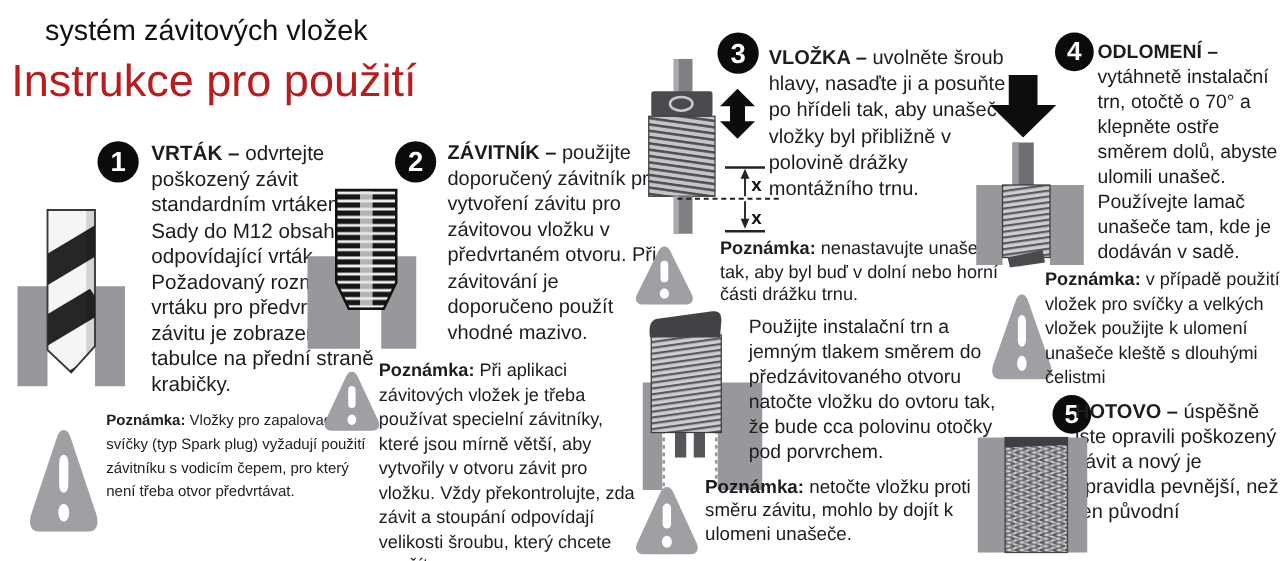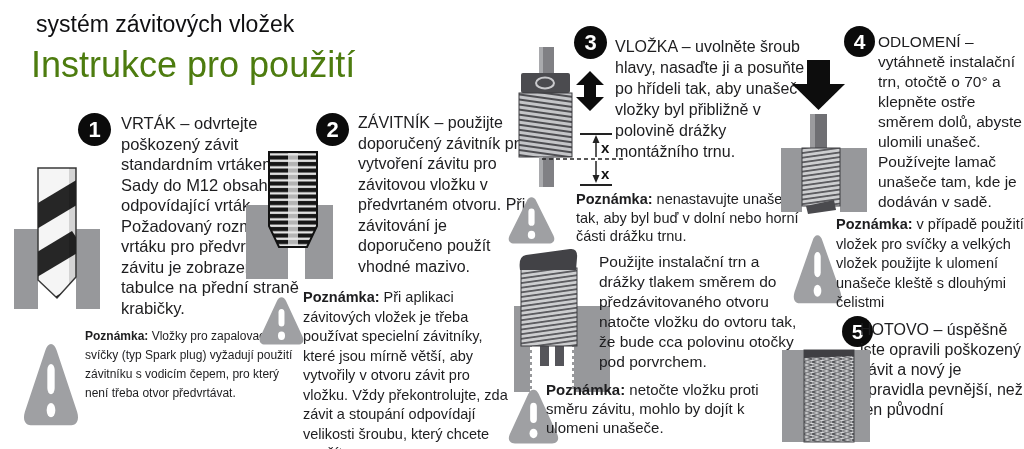--- a/index.html
+++ b/index.html
@@ -1,26 +1,26 @@
 <!DOCTYPE html>
 <html><head>
 <meta charset="utf-8">
 <style>
   html,body{margin:0;padding:0;background:#fff;}
   .stage{position:relative;width:1024px;height:449px;background:#ffffff;overflow:hidden;
          font-family:"Liberation Sans", sans-serif;color:#1d1d1f;}
   .abs{position:absolute;}
   .subtitle{font-size:23px;color:#101012;}
-  .pagetitle{font-size:36px;color:#4d7c0f;margin-left:22px;}
+  .pagetitle{font-size:36px;color:#b91c1c;}
   .badge{position:absolute;background:#0b0b0b;color:#fff;border-radius:50%;
          text-align:center;font-weight:bold;}
   .b33{width:33px;height:33px;line-height:33px;font-size:22px;}
   .b31{width:31px;height:31px;line-height:31px;font-size:21px;}
   .tb{position:absolute;}
-  .runin{font-weight:normal;}
+  .runin{font-weight:bold;}
   .notelbl{font-weight:bold;}
   svg.illus{position:absolute;}
   svg text{font-family:"Liberation Sans", sans-serif;}
 </style>
 </head>
 <body>
 
 <div class="stage">
 
   <svg width="0" height="0" style="position:absolute">
@@ -152,30 +152,30 @@
     <rect x="16" y="60" width="44" height="86" fill="#ffffff"></rect>
     <line x1="17" y1="98" x2="17" y2="146" stroke="#97989b" stroke-width="2" stroke-dasharray="3 3"></line>
     <line x1="59" y1="98" x2="59" y2="146" stroke="#97989b" stroke-width="2" stroke-dasharray="3 3"></line>
     <rect x="26" y="98" width="9" height="22" fill="#55555a"></rect>
     <rect x="41" y="98" width="9" height="22" fill="#55555a"></rect>
     <rect x="7" y="22" width="56" height="78" fill="url(#p-coil)" stroke="#3c3c40" stroke-width="1"></rect>
     <path d="M6,24 Q4,10 12,9 L56,3 Q64,2 63,12 L62,24 Z" fill="#424246"></path>
   </svg>
 
   <div class="tb" style="left:599px;top:252px;width:205px;font-size:15.5px;line-height:20px">
-    <span>Použijte instalační trn a drážky tlakem směrem do předzávitovaného otvoru natočte vložku do ovtoru tak, že bude cca polovinu otočky pod porvrchem.</span>
+    <span>Použijte instalační trn a jemným tlakem směrem do předzávitovaného otvoru natočte vložku do ovtoru tak, že bude cca polovinu otočky pod porvrchem.</span>
   </div>
 
   <svg class="illus" style="left:507px;top:387px" width="53" height="57" viewBox="0 0 60 54" preserveAspectRatio="none">
     <path d="M30,2.5 C32.5,2.5 34.5,4 35.8,6.5 L57,45 C58.3,47.5 58.3,50 56.8,51.5 C55.5,53 53.3,53.5 51,53.5 L9,53.5 C6.7,53.5 4.5,53 3.2,51.5 C1.7,50 1.7,47.5 3,45 L24.2,6.5 C25.5,4 27.5,2.5 30,2.5 Z" fill="#9fa0a3"></path>
     <rect x="26.2" y="15" width="7.6" height="19" rx="3.8" fill="#fff"></rect>
     <circle cx="30" cy="44" r="4.5" fill="#fff"></circle>
   </svg>
 
-  <div class="tb" style="left:546px;top:380px;width:235px;font-size:15px;line-height:19px">
+  <div class="tb" style="left:564px;top:380px;width:235px;font-size:15px;line-height:19px">
     <b class="notelbl">Poznámka: </b><span>netočte vložku proti směru závitu, mohlo by dojít k ulomeni unašeče.</span>
   </div>
 
   <div class="badge b31" style="left:844px;top:26px">4</div>
   <div class="tb" style="left:878px;top:32px;width:152px;font-size:15.5px;line-height:20px">
     <b class="runin">ODLOMENÍ – </b><span>vytáhnetě instalační trn, otočtě o 70° a klepněte ostře směrem dolů, abyste ulomili unašeč. Používejte lamač unašeče tam, kde je dodáván v sadě.</span>
   </div>
 
   <svg class="illus" style="left:778px;top:58px" width="92" height="158" viewBox="0 0 92 158">
     <rect x="29" y="2" width="23" height="24" fill="#0d0d0d"></rect>

